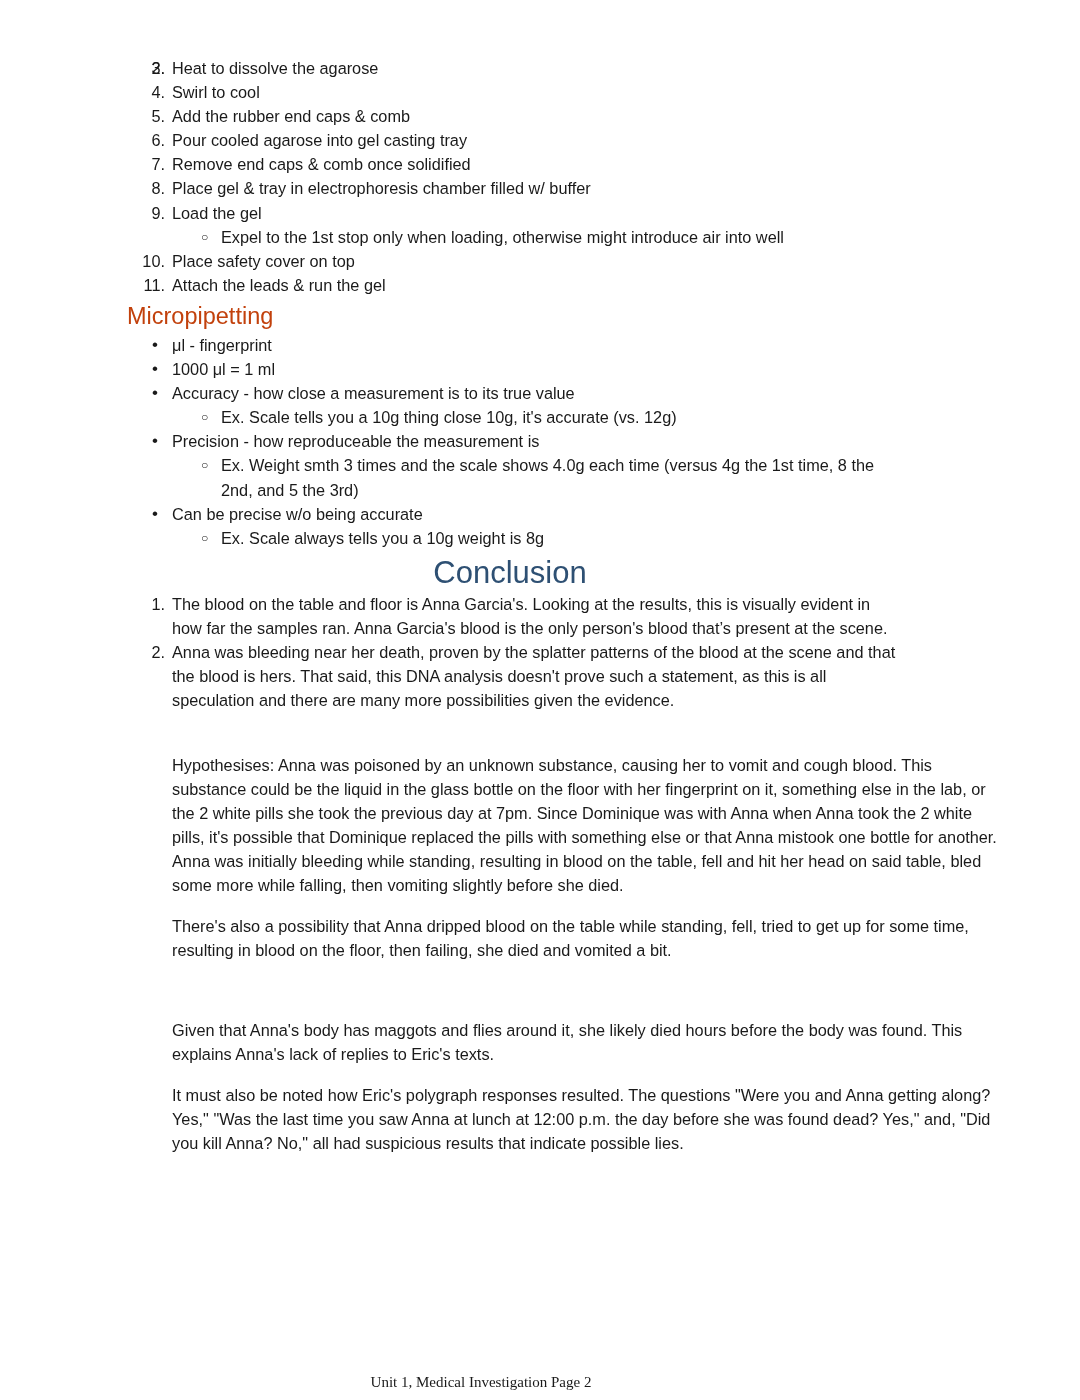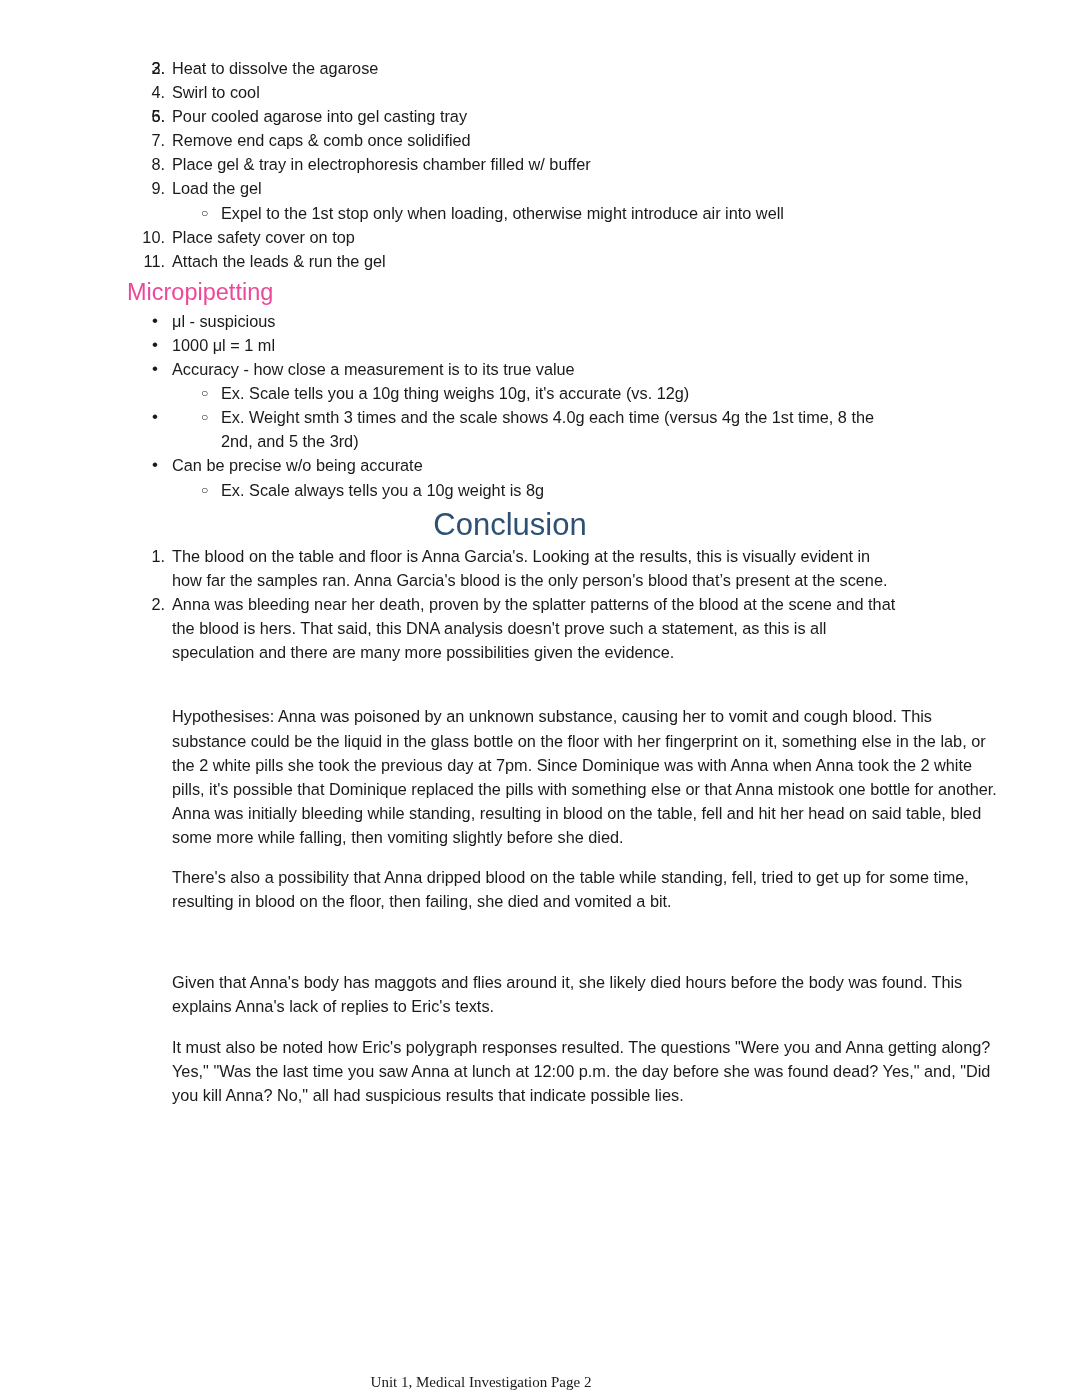--- a/index.html
+++ b/index.html
@@ -70,21 +70,21 @@
     left: 201px;
     width: 14px;
     text-align: left;
     font-size: 12px;
   }
 
   
   .h-section {
     font-size: 23.5px;
     line-height: 30px;
-    color: #ec4899;
+    color: #c2410c;
     font-weight: normal;
     margin: 4px 16px 2px 0;
     padding-left: 127px;
   }
 
   
   .bullist .row {
     padding-left: 172px;
     padding-right: 160px;
   }
@@ -165,20 +165,21 @@
       <li class="row">
         <span class="marker">3.</span>
         <span class="rowtext">Heat to dissolve the agarose</span>
       </li>
       <li class="row">
         <span class="marker">4.</span>
         <span class="rowtext">Swirl to cool</span>
       </li>
       <li class="row">
         <span class="marker">5.</span>
+        <span class="rowtext">Add the rubber end caps &amp; comb</span>
       </li>
       <li class="row">
         <span class="marker">6.</span>
         <span class="rowtext">Pour cooled agarose into gel casting tray</span>
       </li>
       <li class="row">
         <span class="marker">7.</span>
         <span class="rowtext">Remove end caps &amp; comb once solidified</span>
       </li>
       <li class="row">
@@ -201,36 +202,37 @@
         <span class="marker">11.</span>
         <span class="rowtext">Attach the leads &amp; run the gel</span>
       </li>
     </ol>
 
     <h2 class="h-section">Micropipetting</h2>
 
     <ul class="bullist">
       <li class="row">
         <span class="marker">•</span>
-        <span class="rowtext">μl - suspicious</span>
+        <span class="rowtext">μl - fingerprint</span>
       </li>
       <li class="row">
         <span class="marker">•</span>
         <span class="rowtext">1000 μl = 1 ml</span>
       </li>
       <li class="row">
         <span class="marker">•</span>
         <span class="rowtext">Accuracy - how close a measurement is to its true value</span>
       </li>
       <li class="row sub">
         <span class="marker">○</span>
-        <span class="rowtext">Ex. Scale tells you a 10g thing weighs 10g, it's accurate (vs. 12g)</span>
-      </li>
-      <li class="row">
-        <span class="marker">•</span>
+        <span class="rowtext">Ex. Scale tells you a 10g thing close 10g, it's accurate (vs. 12g)</span>
+      </li>
+      <li class="row">
+        <span class="marker">•</span>
+        <span class="rowtext">Precision - how reproduceable the measurement is</span>
       </li>
       <li class="row sub">
         <span class="marker">○</span>
         <span class="rowtext">Ex. Weight smth 3 times and the scale shows 4.0g each time (versus 4g the 1st time, 8 the 2nd, and 5 the 3rd)</span>
       </li>
       <li class="row">
         <span class="marker">•</span>
         <span class="rowtext">Can be precise w/o being accurate</span>
       </li>
       <li class="row sub">

